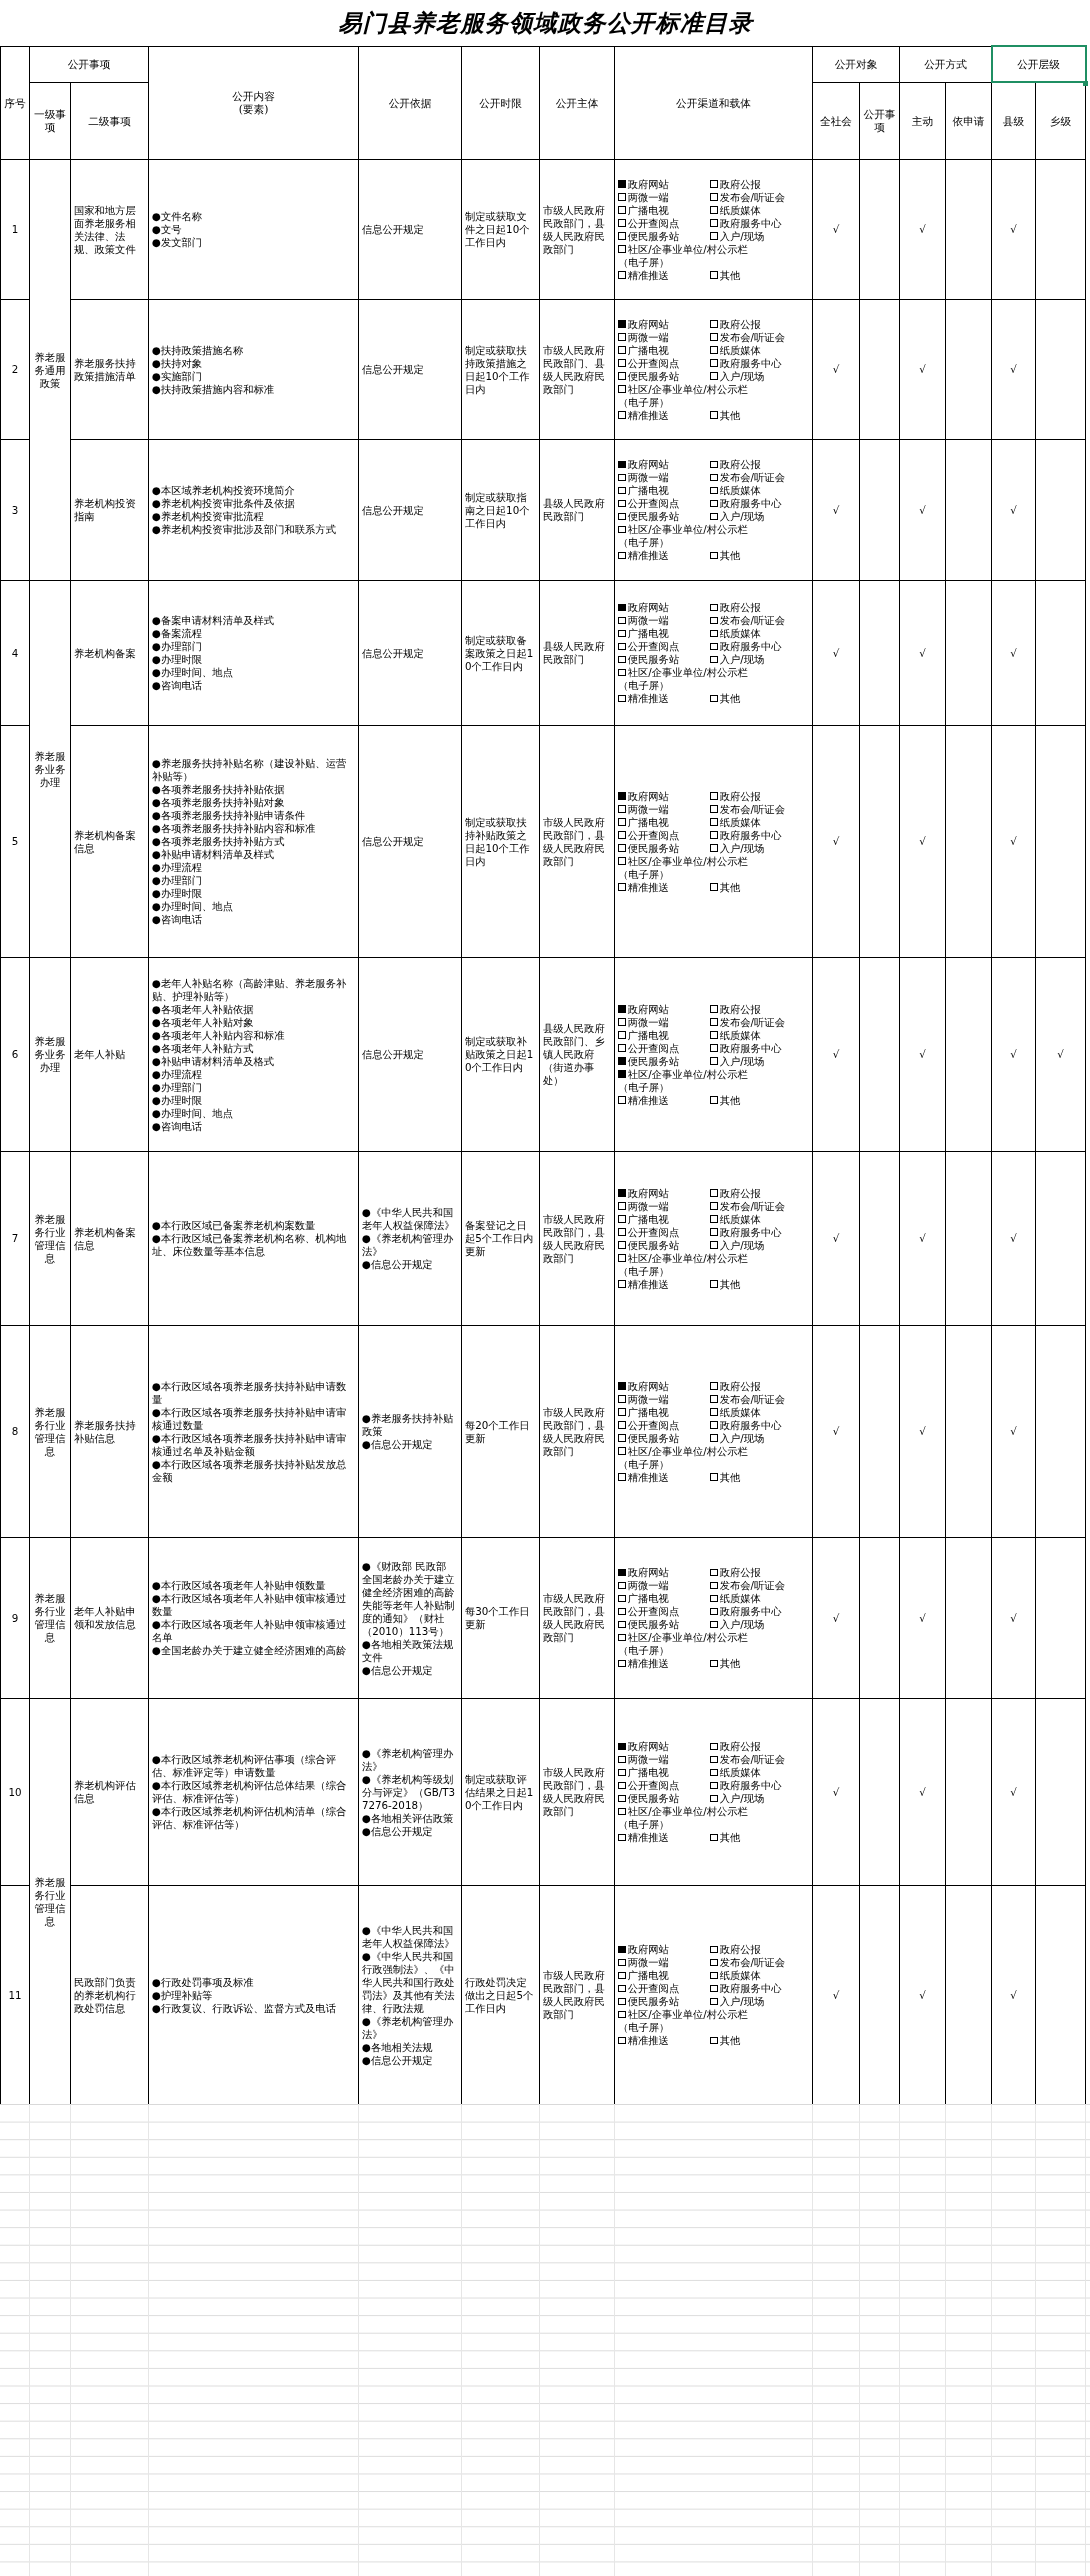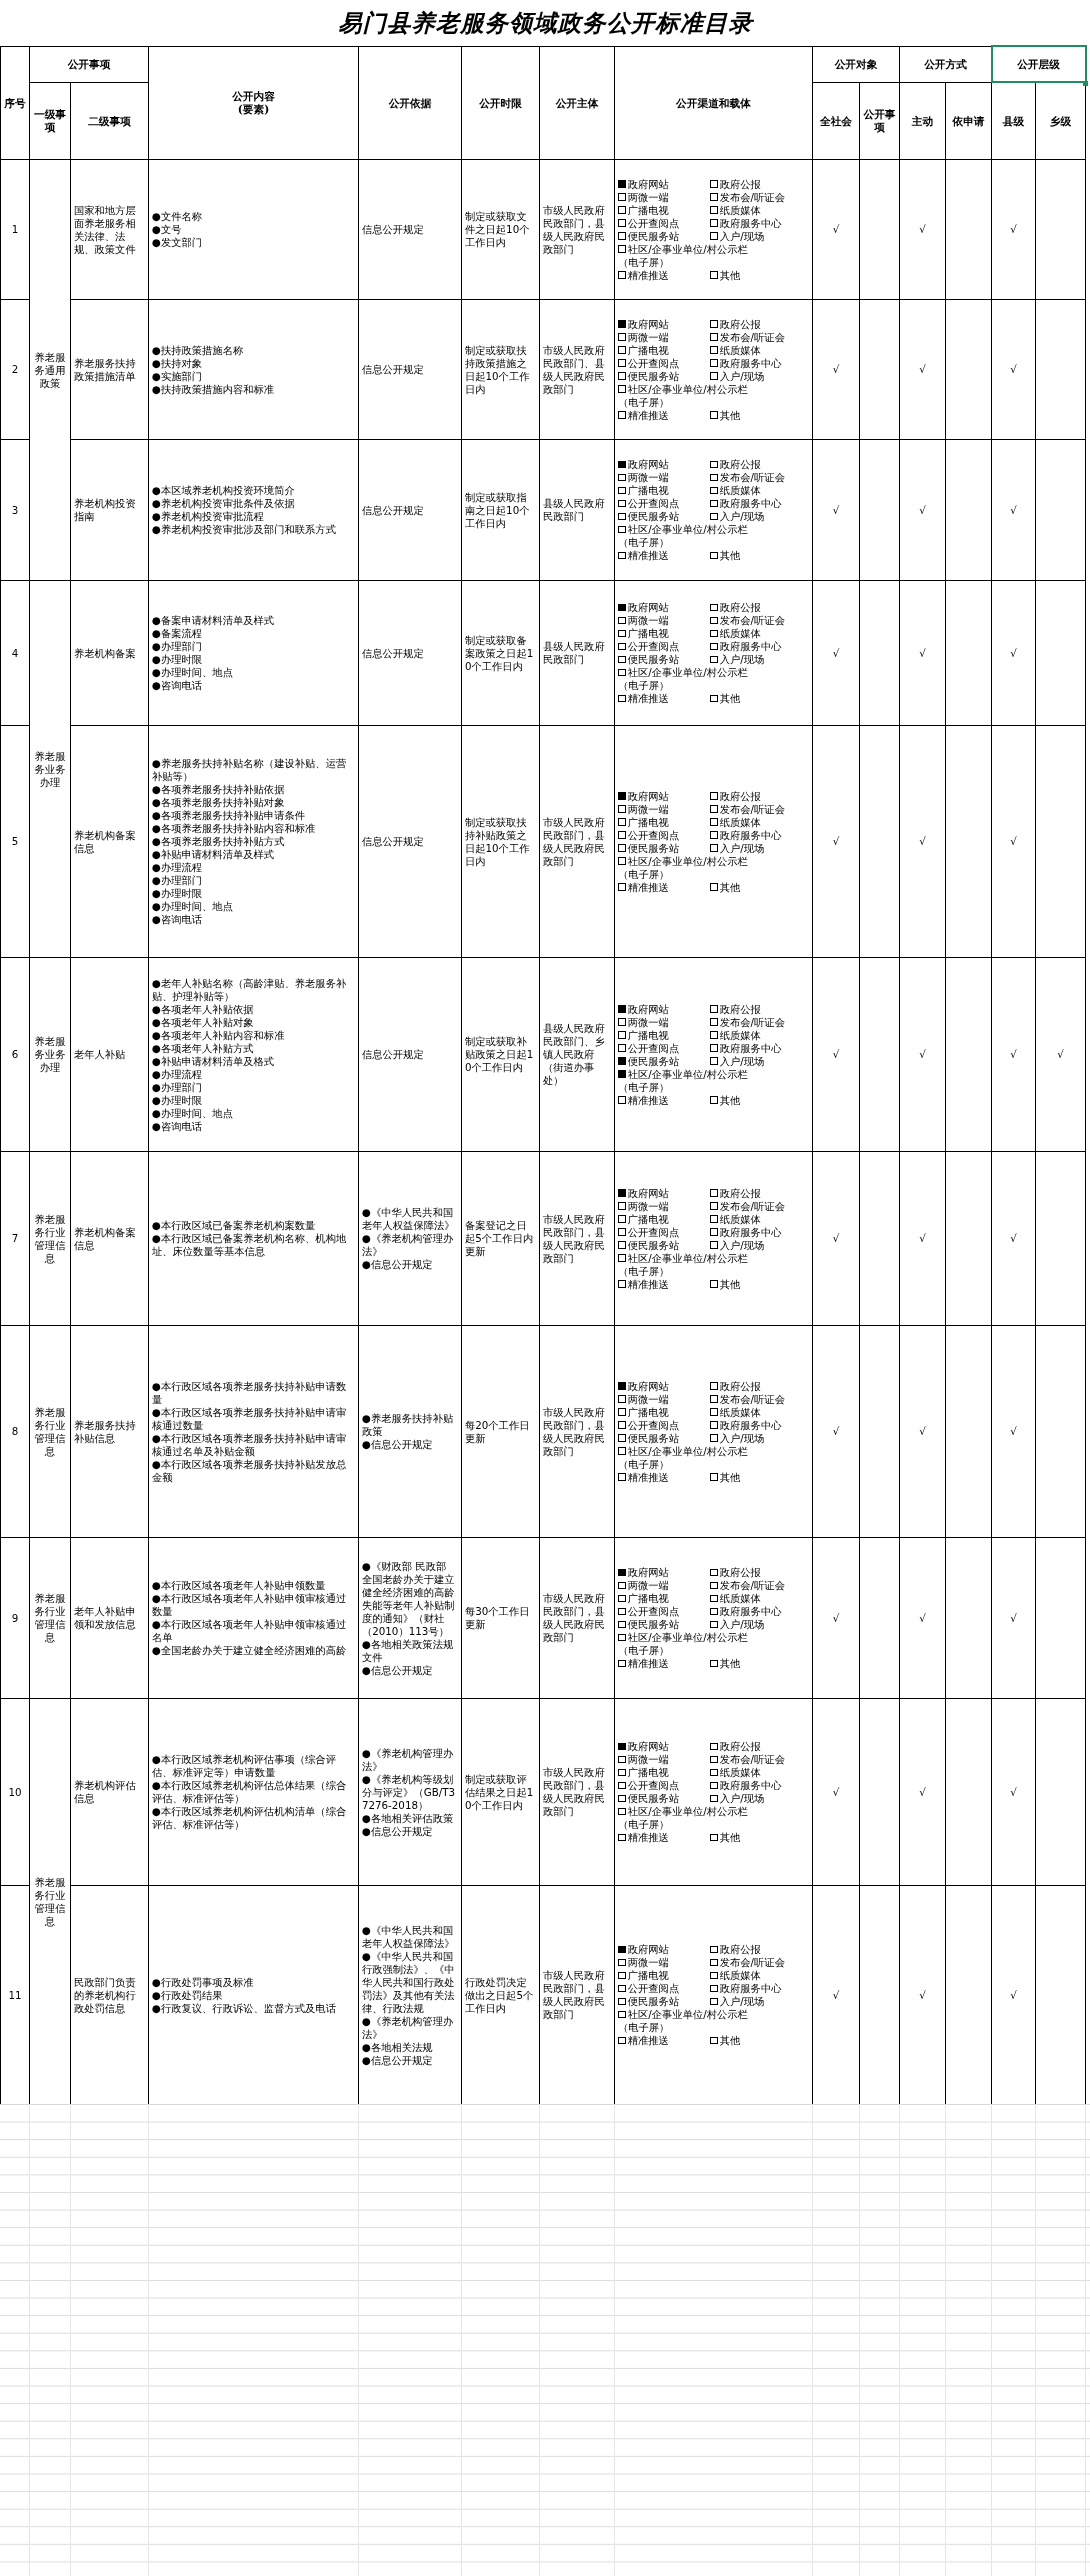--- a/index.html
+++ b/index.html
@@ -4,21 +4,21 @@
 <style>
   html, body { margin:0; padding:0; background:#ffffff; }
   body { width:1091px; height:2576px; position:relative; overflow:hidden;
          font-family:"DejaVu Sans", "Liberation Sans", sans-serif; color:#000; }
   .title { position:absolute; left:0; top:0; width:1091px; height:46px;
            text-align:center; line-height:46px; font-family:"DejaVu Serif", "Liberation Serif", serif;
            font-size:23.4px; font-weight:bold; letter-spacing:1px;font-style:italic; }
   table.main { position:absolute; left:0; top:46px; border-collapse:collapse; table-layout:fixed; }
   table.main td, table.main th { border:1.5px solid #000; padding:2px 2.9px; vertical-align:middle;
            font-size:10.3px; line-height:13px; word-break:break-all; }
-  table.main th { font-family:"DejaVu Serif", "Liberation Serif", serif; font-weight:bold; font-size:10.7px; text-align:center; }
+  table.main th { font-family:"DejaVu Serif", "Liberation Serif", serif; font-weight:normal; font-size:10.7px; text-align:center; }
   .c { text-align:center; }
   .l { text-align:left; }
   .bullet-line { display:block; }
   .chk { text-align:center; font-size:10.7px; }
   .channels { font-size:10.3px; line-height:13px; }
   .ch-row { display:flex; white-space:nowrap; }
   .ch-item { display:inline-flex; align-items:center; }
   .ch-item.col1 { width:92px; }
   .box { display:inline-block; width:7.8px; height:7.8px; border:1px solid #000; margin-right:2px; box-sizing:border-box; }
   .box.on { background:#000; }
@@ -1024,21 +1024,21 @@
         <td class="chk"><span>√</span></td>
         <td class="chk"></td>
         <td class="chk"><span>√</span></td>
         <td class="chk"></td>
       </tr>
       <tr style="height: 219px;">
         <td class="c">11</td>
         <td class="l">民政部门负责的养老机构行政处罚信息</td>
         <td class="l">
           <span class="bullet-line">●行政处罚事项及标准</span>
-          <span class="bullet-line">●行政处罚结果</span>
+          <span class="bullet-line">●护理补贴等</span>
           <span class="bullet-line">●行政复议、行政诉讼、监督方式及电话</span>
         </td>
         <td class="l">
           <span class="bullet-line">●《中华人民共和国老年人权益保障法》</span>
           <span class="bullet-line">●《中华人民共和国行政强制法》、《中华人民共和国行政处罚法》及其他有关法律、行政法规</span>
           <span class="bullet-line">●《养老机构管理办法》</span>
           <span class="bullet-line">●各地相关法规</span>
           <span class="bullet-line">●信息公开规定</span>
         </td>
         <td class="l">行政处罚决定做出之日起5个工作日内</td>

